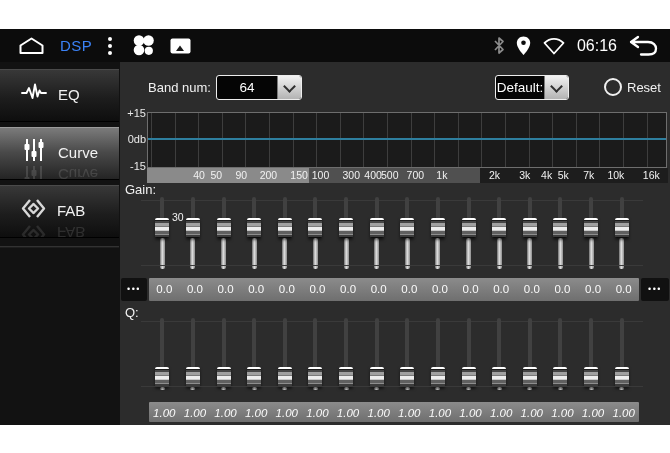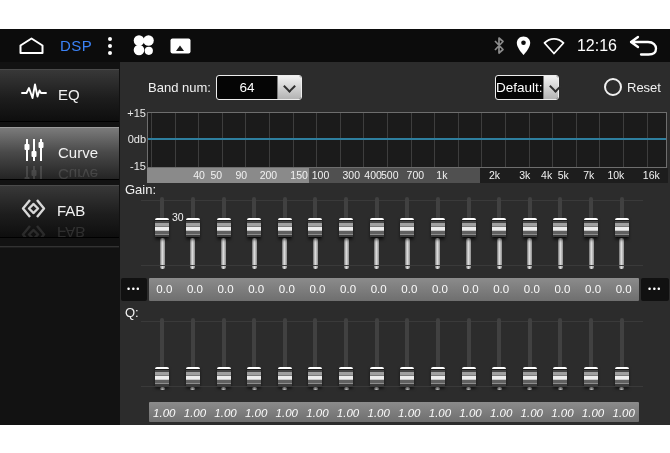--- a/index.html
+++ b/index.html
@@ -119,21 +119,21 @@
         <svg width="15" height="20" viewBox="0 0 15 20">
             <path d="M7.5 0.5 C3.6 0.5 0.8 3.4 0.8 7 C0.8 12 7.5 19 7.5 19 S14.2 12 14.2 7 C14.2 3.4 11.4 0.5 7.5 0.5 Z" fill="#fff"></path>
             <circle cx="7.5" cy="6.8" r="2.3" fill="#0c0c0c"></circle>
           </svg>
       </span>
       <span class="sb-ic">
         <svg width="24" height="19" viewBox="0 0 24 19">
             <path d="M2.5 7 C8 1.5 16 1.5 21.5 7 L12 17.5 Z" fill="none" stroke="#fff" stroke-width="1.8" stroke-linejoin="round"></path>
           </svg>
       </span>
-      <span class="sb-time">12:16</span>
+      <span class="sb-time">06:16</span>
       <span class="sb-ic">
         <svg width="30" height="23" viewBox="0 0 30 23">
             <path d="M10 3 L3 8 L10 13 M3 8 H20 C25.5 8 28 11.5 28 14.5 C28 18 25.5 20.5 20.5 20.5 H13" fill="none" stroke="#fff" stroke-width="2.3" stroke-linecap="round" stroke-linejoin="round"></path>
           </svg>
       </span>
     </div>
   </div>
 
   <div class="side">
     <div class="side-item" style="top:7px;">
@@ -212,21 +212,21 @@
     </div>
     <div class="side-divider"></div>
   </div>
 
   <div class="main">
     <span class="ctl-label" style="left:28px;">Band num:</span>
     <div class="select" style="left:96px;width:86px;">
       <span class="val">64</span>
       <span class="chev"></span>
     </div>
-    <div class="select" style="left:375px;width:64px;">
+    <div class="select" style="left:375px;width:74px;">
       <span class="val">Default:</span>
       <span class="chev"></span>
     </div>
     <span class="radio"></span>
     <span class="ctl-label" style="left:507px;">Reset</span>
 
     <span class="ylab" style="top:45px;left:0;">+15</span>
     <span class="ylab" style="top:71px;left:0;">0db</span>
     <span class="ylab" style="top:98px;left:0;">-15</span>
     <div class="plot">

